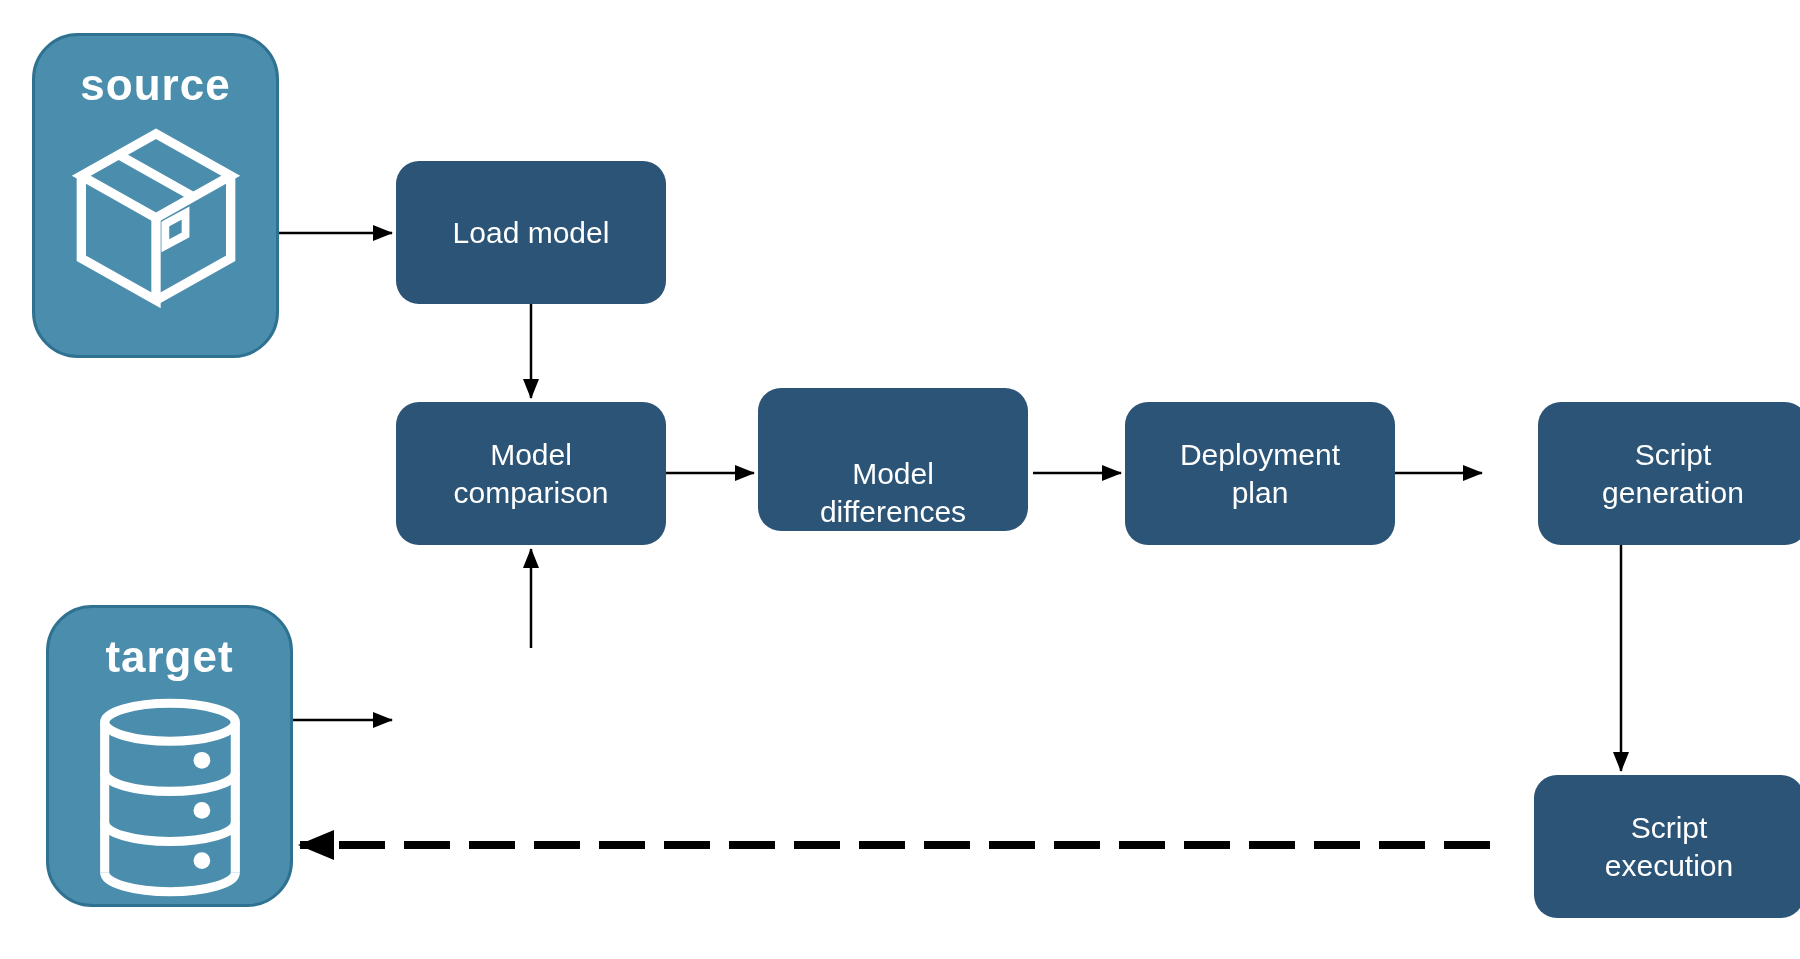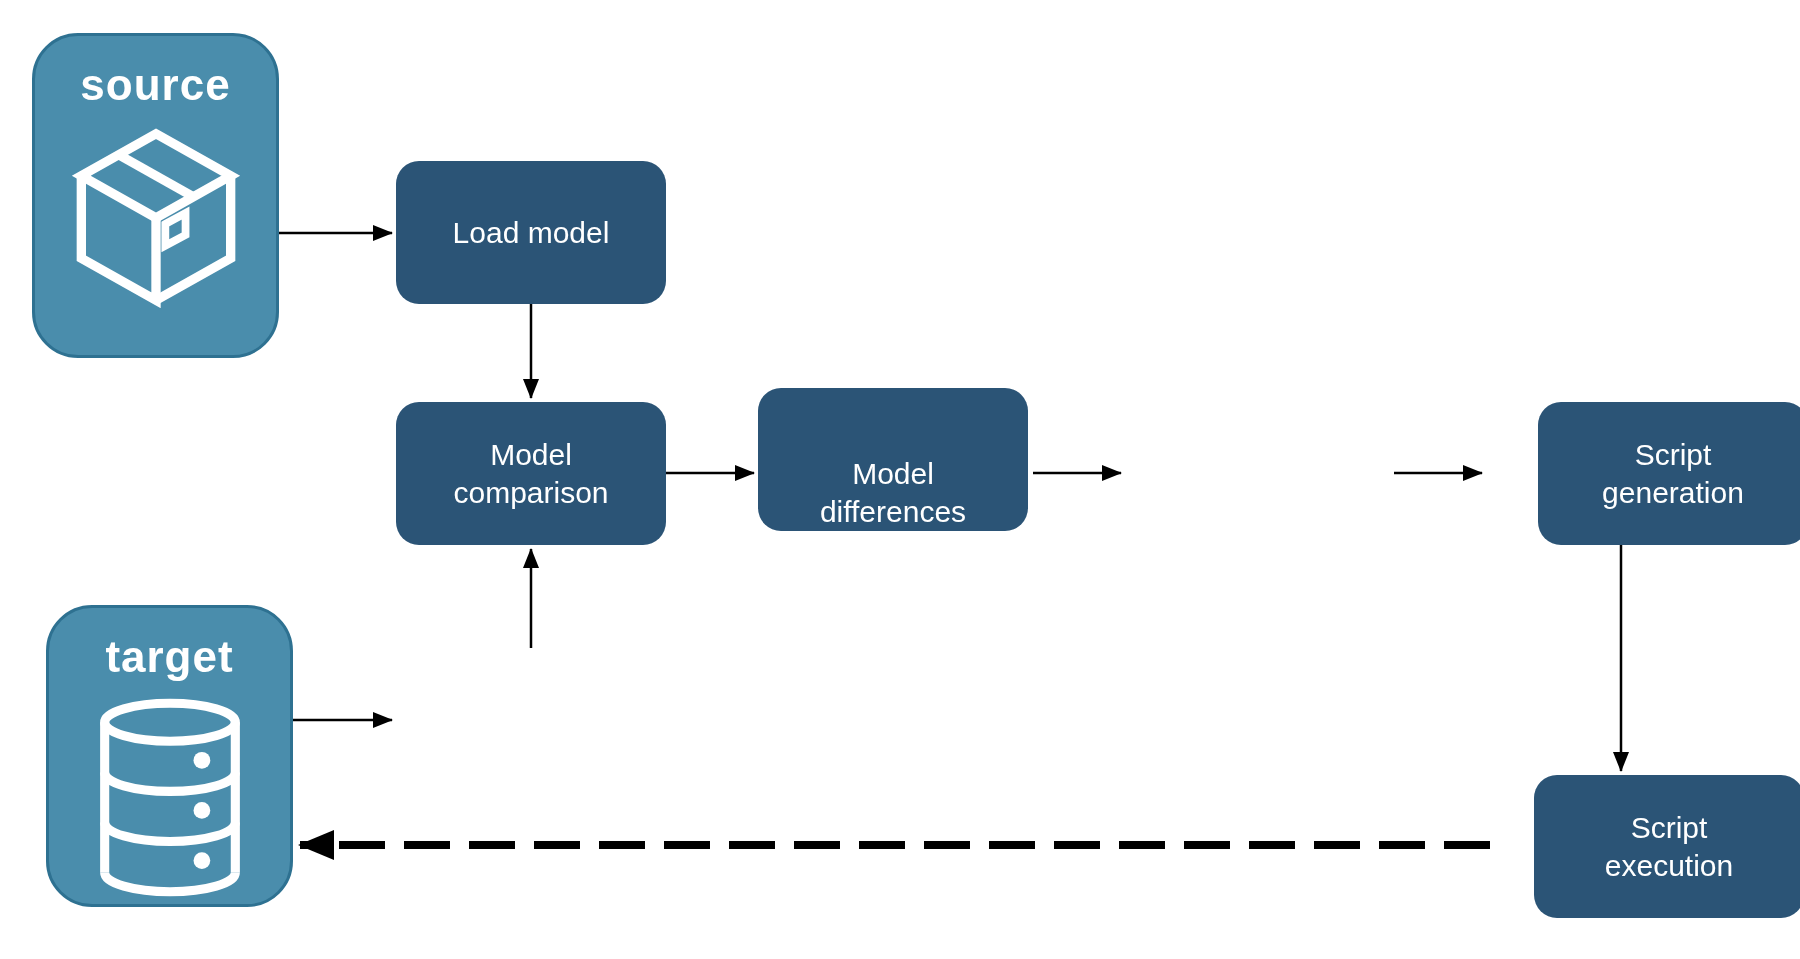--- a/index.html
+++ b/index.html
@@ -118,20 +118,23 @@
 
   <div class="node" id="node-model-comparison">
     <span>Model comparison</span>
   </div>
   <div class="node" id="node-load-model">
     <span>Load model</span>
   </div>
   <div class="node" id="node-model-differences">
     <span>Model differences</span>
   </div>
+  <div class="node" id="node-deployment-plan">
+    <span>Deployment plan</span>
+  </div>
   <div class="node" id="node-script-generation">
     <span>Script generation</span>
   </div>
   <div class="node" id="node-script-execution">
     <span>Script execution</span>
   </div>
 
 </div>
 
 </body></html>

